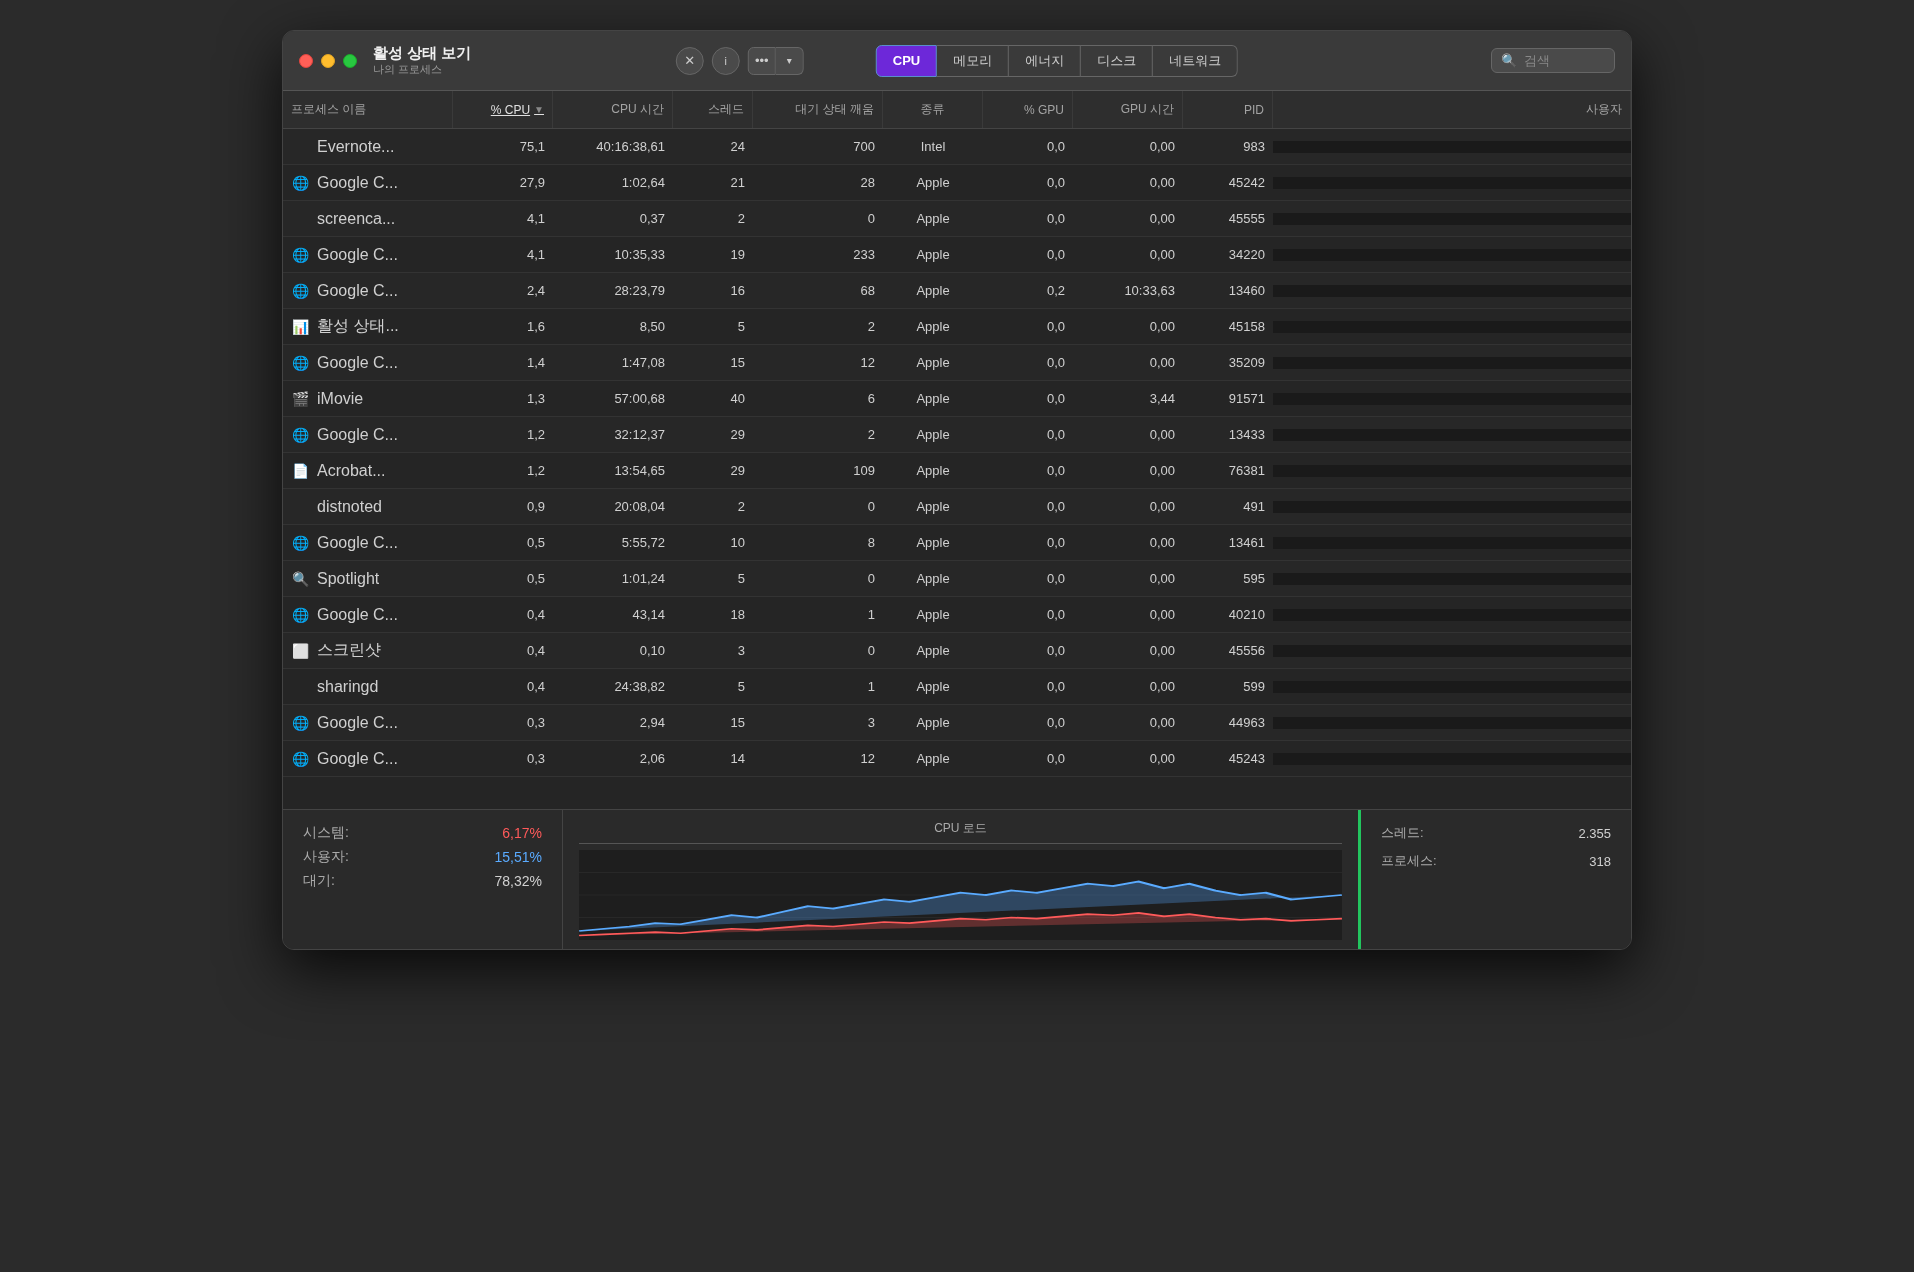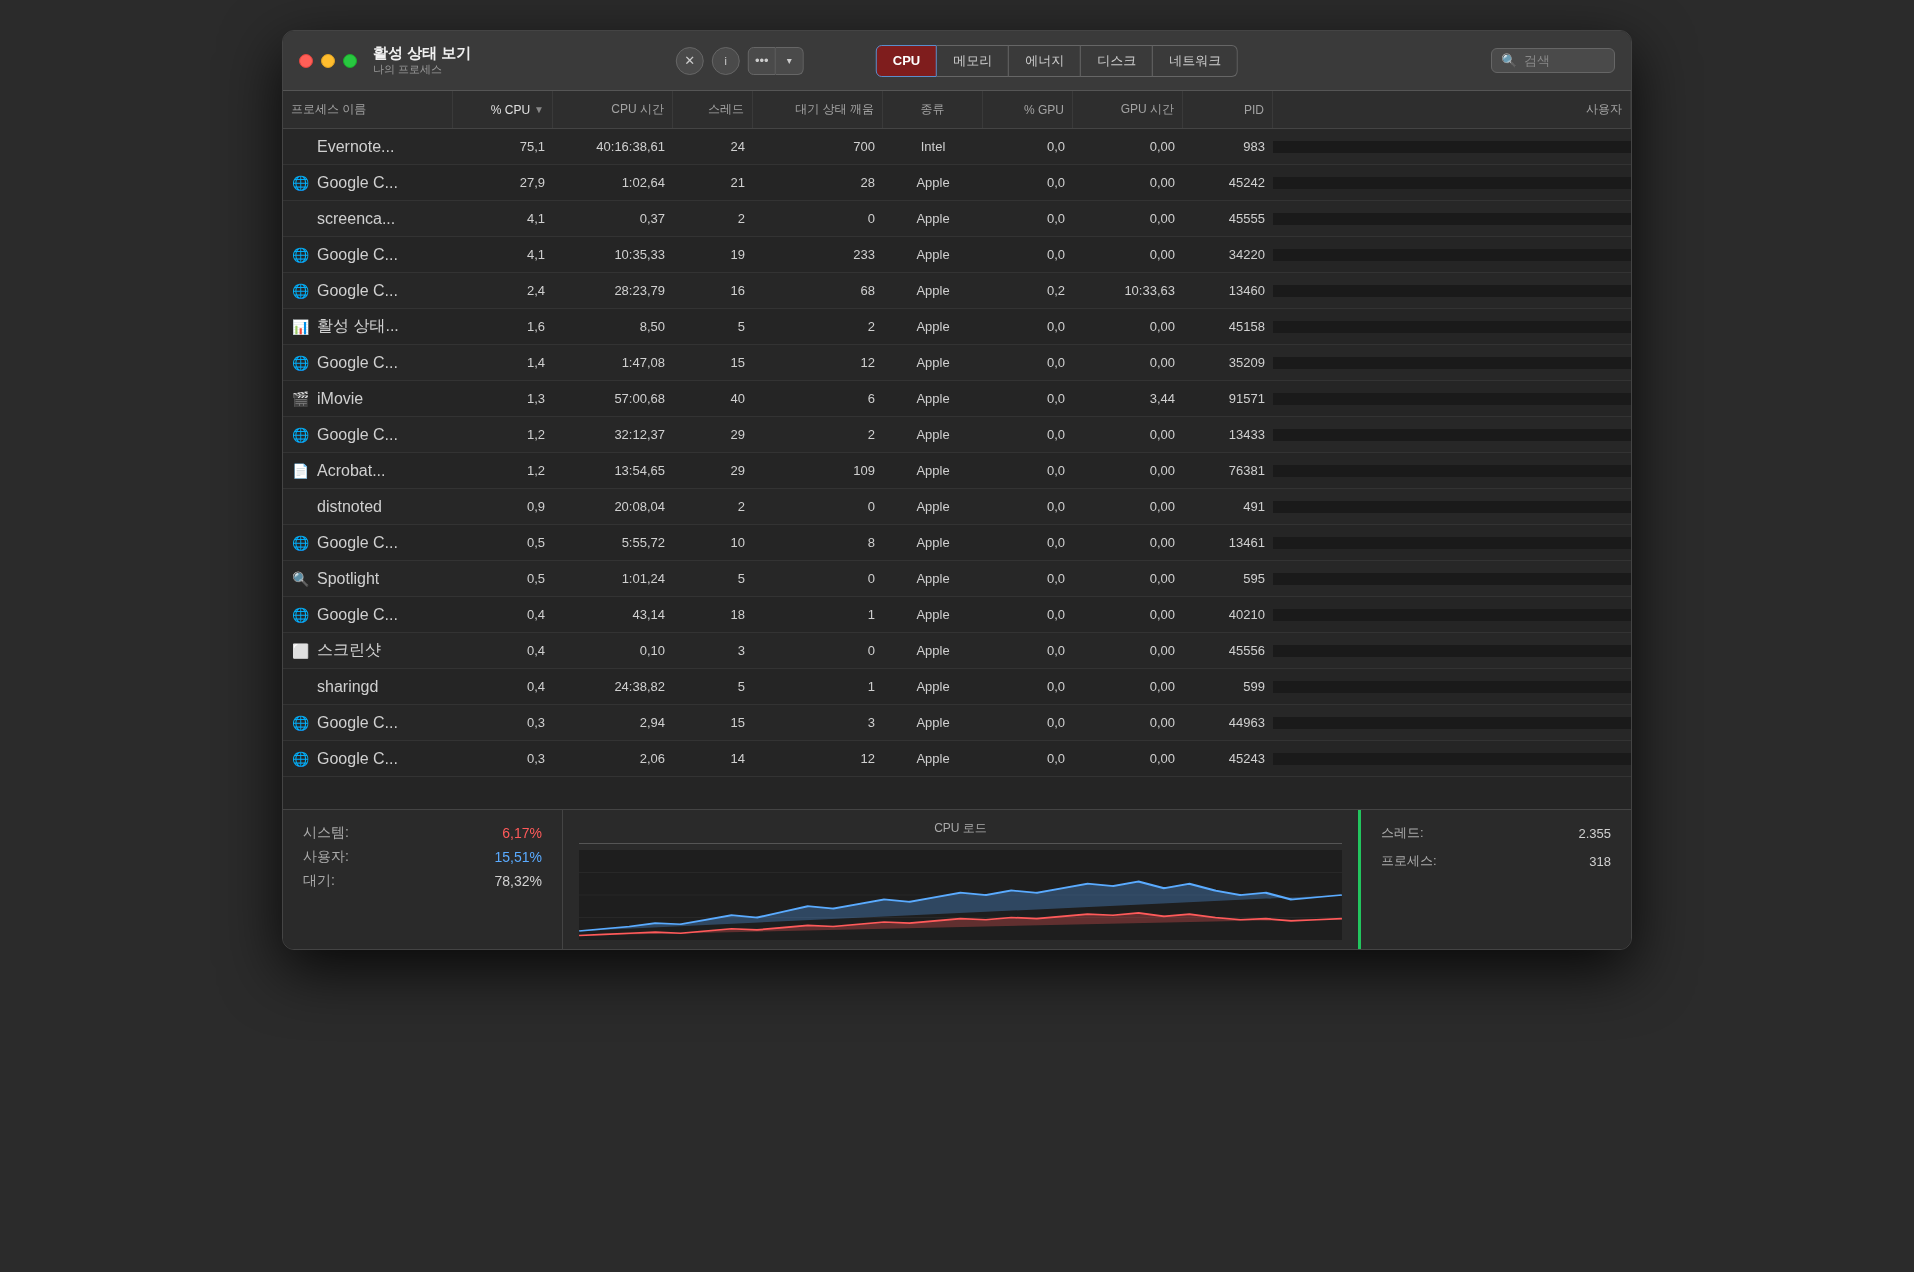--- a/index.html
+++ b/index.html
@@ -91,21 +91,21 @@
       background: transparent;
       border: 1px solid #666;
       color: #ccc;
       cursor: pointer;
       font-size: 13px;
       font-weight: 500;
     }
     .tab-btn:first-child { border-radius: 6px 0 0 6px; }
     .tab-btn:last-child { border-radius: 0 6px 6px 0; }
     .tab-btn.active {
-      background: #7f1d1d;
+      background: #6d28d9;
       border-color: #5a8ecc;
       color: #fff;
       font-weight: 700;
       margin-left: 48px;
     }
     .tab-btn:not(:first-child) { border-left: none; }
     .titlebar-right {
       margin-left: auto;
       display: flex;
       align-items: center;
@@ -141,21 +141,21 @@
       padding: 10px 8px;
       font-size: 12px;
       color: #a3a3a3;
       font-weight: 500;
       white-space: nowrap;
       border-right: 1px solid #3a3a3a;
       display: flex;
       align-items: center;
       gap: 4px;
     }
-    .col-header.active { color: #e0e0e0; }
+    .col-header.active { color: #e0e0e0; text-decoration: underline; }
     .col-process { width: 170px; }
     .col-cpu { width: 100px; justify-content: flex-end; }
     .col-cpu-time { width: 120px; justify-content: flex-end; }
     .col-threads { width: 80px; justify-content: flex-end; }
     .col-wakeups { width: 130px; justify-content: flex-end; }
     .col-kind { width: 100px; justify-content: center; }
     .col-gpu { width: 90px; justify-content: flex-end; }
     .col-gpu-time { width: 110px; justify-content: flex-end; }
     .col-pid { width: 90px; justify-content: flex-end; }
     .col-user { flex: 1; justify-content: flex-end; }

